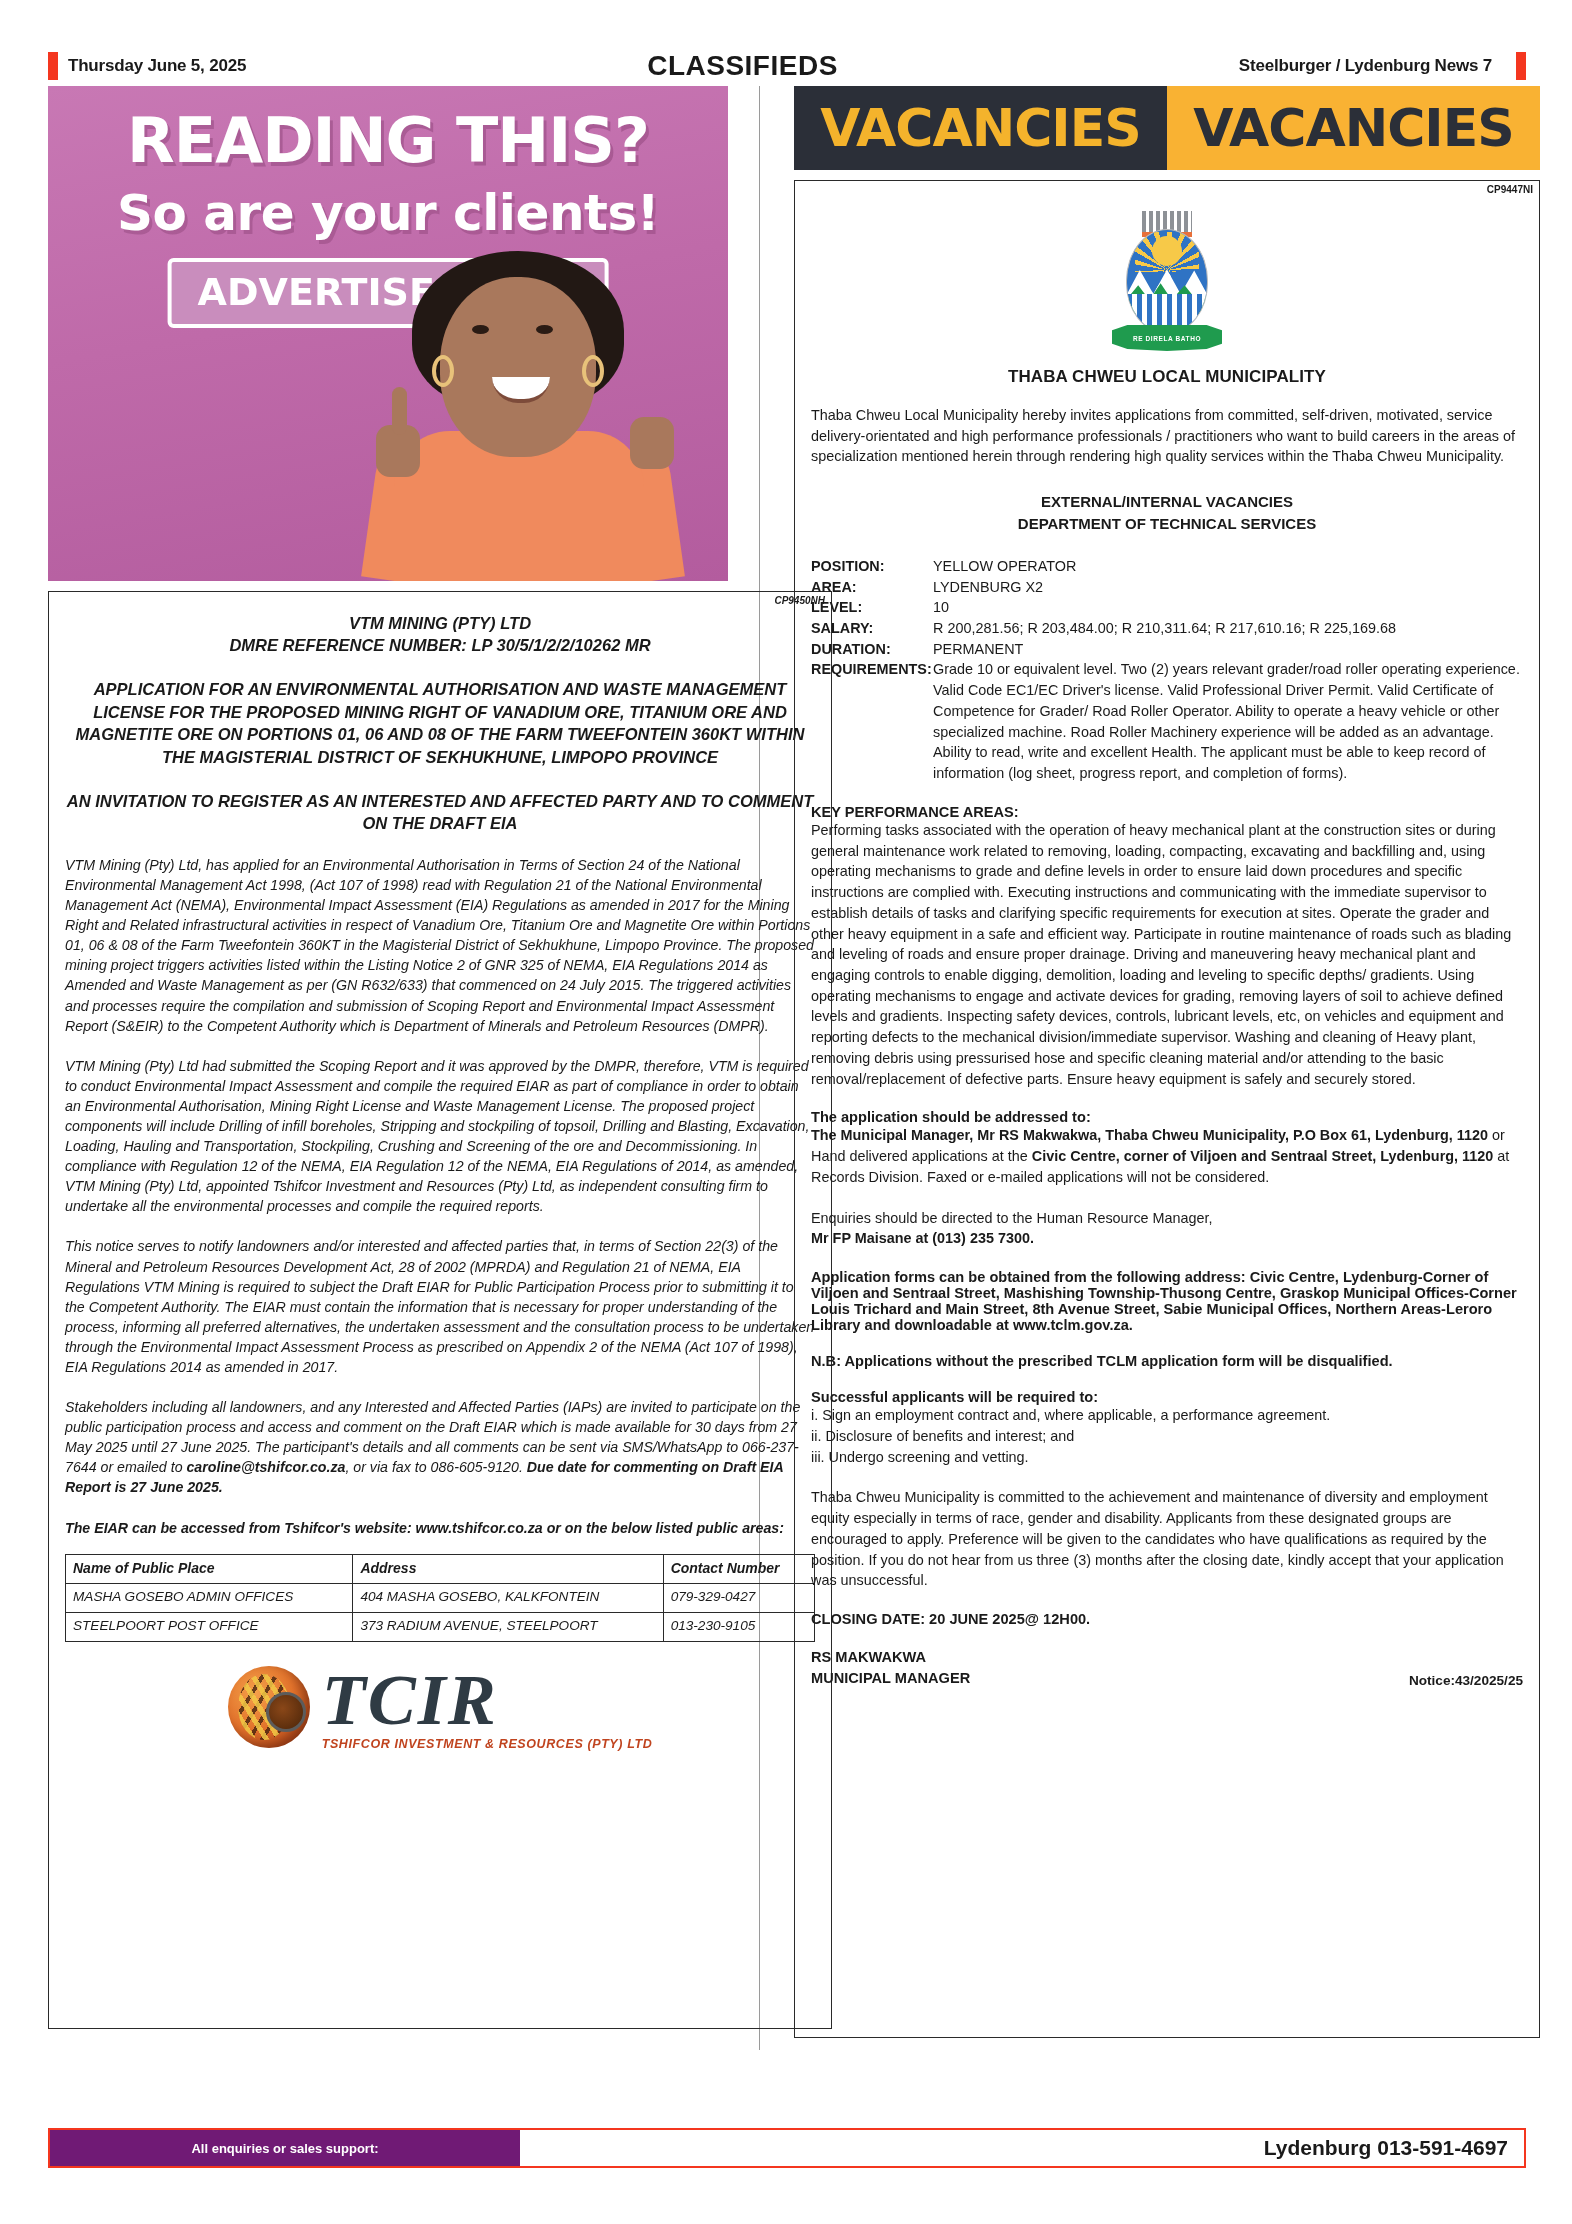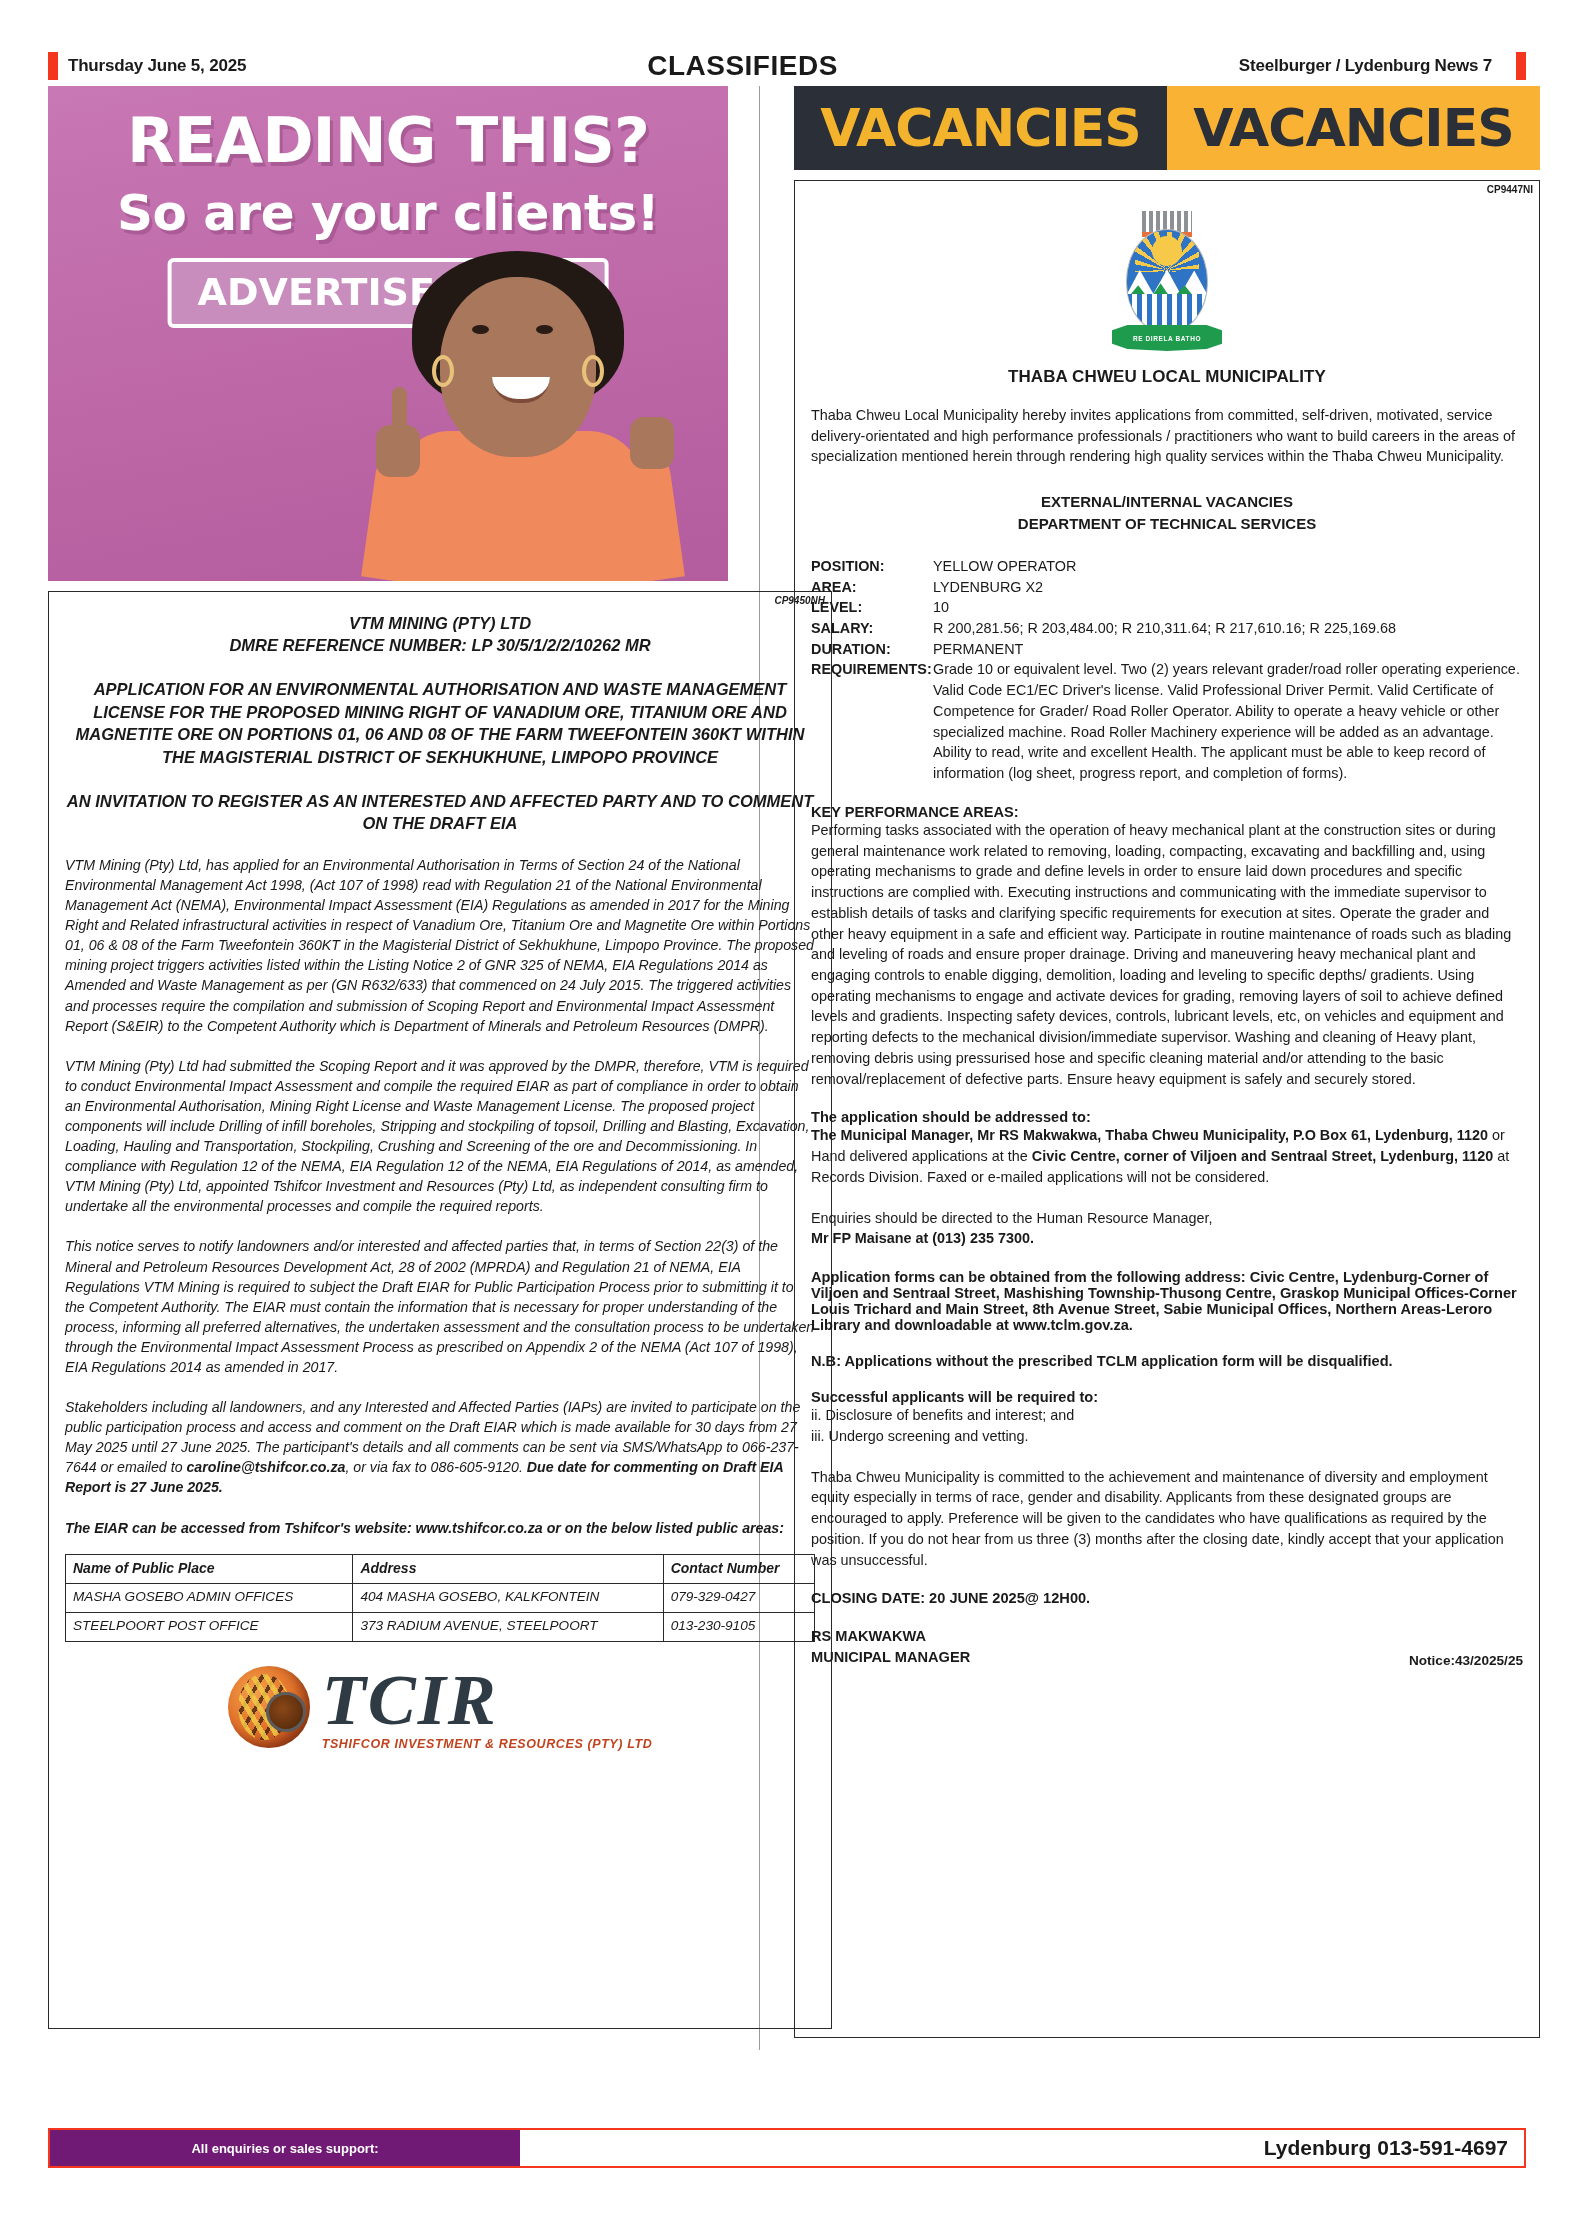--- a/index.html
+++ b/index.html
@@ -624,20 +624,21 @@
           <div>Enquiries should be directed to the Human Resource Manager,</div>
           <div style="font-weight:700;">Mr FP Maisane at (013) 235 7300.</div>
         </div>
 
         <div class="v-head">Application forms can be obtained from the following address: Civic Centre, Lydenburg-Corner of Viljoen and Sentraal Street, Mashishing Township-Thusong Centre, Graskop Municipal Offices-Corner Louis Trichard and Main Street, 8th Avenue Street, Sabie Municipal Offices, Northern Areas-Leroro Library and downloadable at www.tclm.gov.za.</div>
 
         <div class="v-head">N.B: Applications without the prescribed TCLM application form will be disqualified.</div>
 
         <div class="v-head">Successful applicants will be required to:</div>
         <div class="v-list">
+          <div>i. Sign an employment contract and, where applicable, a performance agreement.</div>
           <div>ii. Disclosure of benefits and interest; and</div>
           <div>iii. Undergo screening and vetting.</div>
         </div>
 
         <div class="v-body" style="margin-top:20px;">Thaba Chweu Municipality is committed to the achievement and maintenance of diversity and employment equity especially in terms of race, gender and disability. Applicants from these designated groups are encouraged to apply. Preference will be given to the candidates who have qualifications as required by the position. If you do not hear from us three (3) months after the closing date, kindly accept that your application was unsuccessful.</div>
 
         <div class="v-closing">CLOSING DATE: 20 JUNE 2025@ 12H00.</div>
 
         <div class="v-signoff">
           <div class="sig-left">

